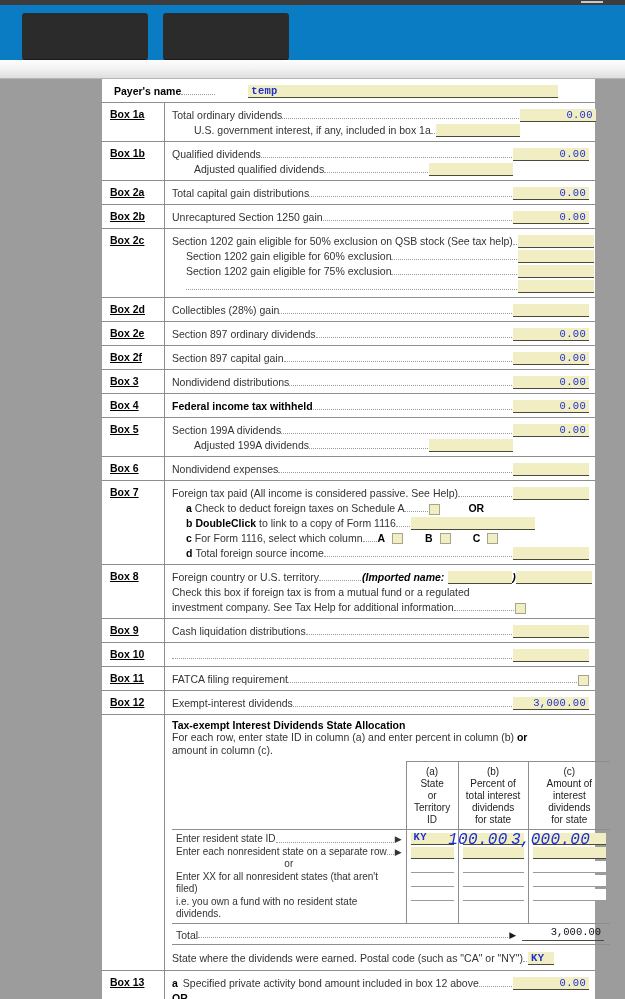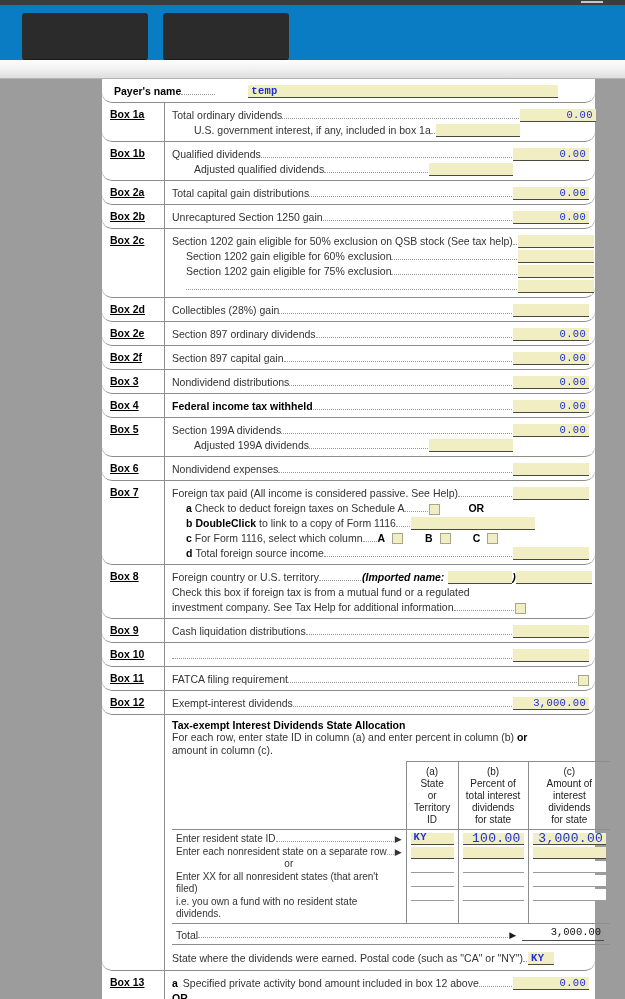--- a/index.html
+++ b/index.html
@@ -46,21 +46,21 @@
   }
 
   
   .sheetwrap { position: relative; height: 920px; }
   .sheet {
     position: absolute; left: 102px; top: 0; width: 493px;
     background: #ffffff; height: 920px;
     font-size: 10.5px; color: #1a1a1a;
   }
 
-  .row { display: flex; border-bottom: 1px solid #8d8d8d; border-radius: 10px; }
+  .row { display: flex; border-bottom: 1px solid #8d8d8d; }
   .row.nob { border-bottom: none; }
   .boxlbl {
     width: 62px; flex: 0 0 62px; font-weight: bold; font-size: 10.5px;
     padding: 5px 0 4px 8px; color: #000; text-decoration: underline;
   }
   .content { flex: 1; border-left: 1px solid #8d8d8d; padding: 4px 6px 4px 7px; position: relative; }
   .content.nobord { border-left: none; }
 
   
   .line { display: flex; align-items: flex-end; white-space: nowrap; line-height: 14px; min-height: 15px; }
@@ -114,23 +114,23 @@
   .cw-a { width: 52px; } .cw-b { width: 70px; } .cw-c { width: 82px; }
   .rowlabels { padding: 3px 4px 2px 4px; line-height: 12.5px; font-size: 10px; color:#333; }
   .arr { font-size: 9px; }
   .cellstack { padding: 3px 4px; }
   .cellfld {
     background: #f2eec4; border-bottom: 1.4px solid #4a4a3c;
     height: 12px; margin-bottom: 2px; position: relative;
   }
   .cellfld.empty { background: #fff; border-bottom: 1.2px solid #9a9a9a; }
   .cellfld .v {
-    position: absolute; right: 3px; top: -2px;
-    font-family: "Liberation Mono", monospace; font-size: 13px;
-    color: #1c2fd0; letter-spacing: .3px;
+    position: absolute; right: 16px; top: -2px;
+    font-family: "Liberation Mono", monospace; font-size: 16px;
+    color: #1c2fd0; letter-spacing: .3px; font-style: italic;
   }
   .cellfld .vl {
     position: absolute; left: 3px; top: -2px;
     font-family: "Liberation Mono", monospace; font-size: 10.5px;
     font-weight: bold; color: #1c2fd0; letter-spacing: .3px;
   }
   .totrow { display:flex; align-items:flex-end; padding: 4px 6px 3px 4px; }
   .totfld {
     width: 82px; border-bottom: 1.6px solid #4a4a3c; height: 13px;
     position: relative; flex:none;
@@ -548,21 +548,21 @@
               <span>Amount of</span><br>
               <span>interest</span><br>
               <span>dividends</span><br>
               <span>for state</span>
             </div>
           </td>
         </tr>
         <tr>
           <td style="border-left:none;">
             <div class="rowlabels">
-              <div style="display:flex;align-items:center;">
+              <div style="display:flex;align-items:flex-end;">
                 <span>Enter resident state ID</span>
                 <span class="dots" style="height:8px;"></span>
                 <span class="arr">▶</span>
               </div>
               <div style="display:flex;align-items:baseline;">
                 <span>Enter each nonresident state on a separate row</span>
                 <span class="dots" style="height:8px;"></span>
                 <span class="arr">▶</span>
               </div>
               <div style="text-align:center;">or</div>

